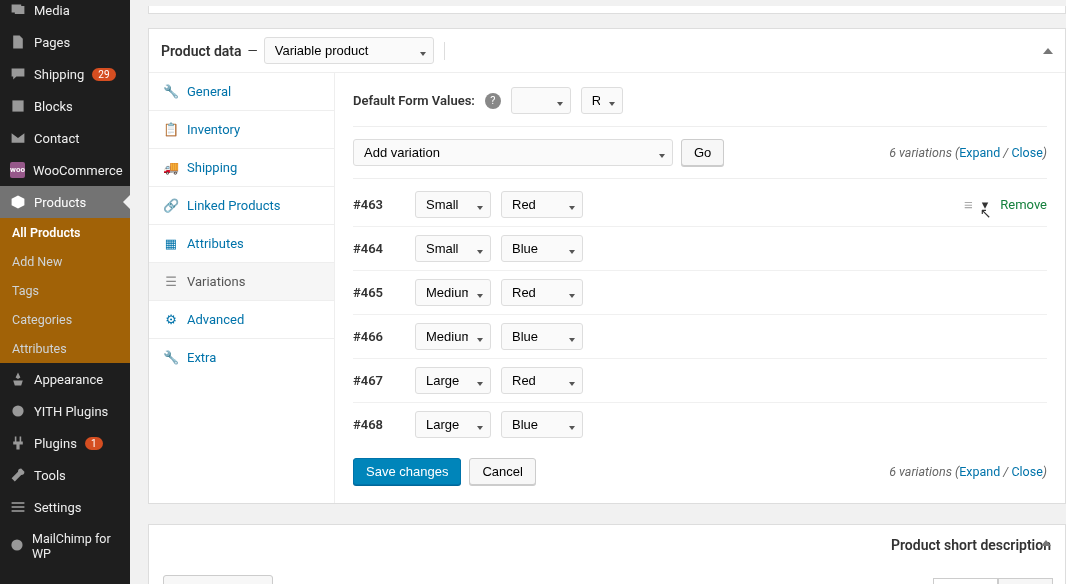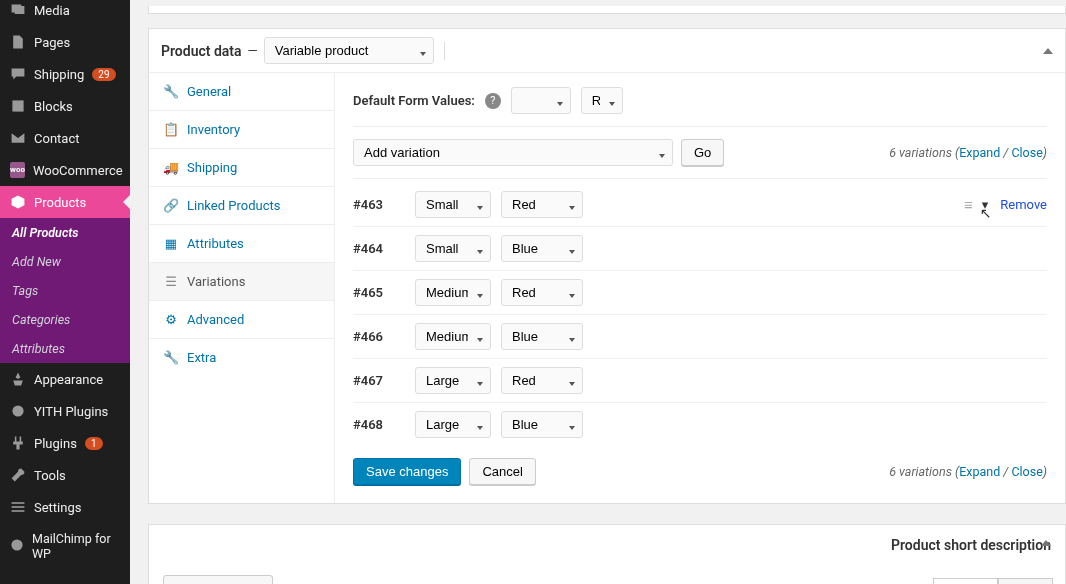--- a/index.html
+++ b/index.html
@@ -1,22 +1,22 @@
 <!DOCTYPE html>
 <html><head>
 <meta charset="utf-8">
 <style>
 * { box-sizing: border-box; margin: 0; padding: 0; }
 body { font-family: -apple-system, BlinkMacSystemFont, "Segoe UI", Roboto, sans-serif; font-size: 13px; background: #f1f1f1; color: #333; width: 1066px; height: 584px; overflow: hidden; }
 .wrap { display: flex; height: 584px; }
 .sidebar { width: 130px; background: #1e1e1e; color: #eee; overflow: hidden; }
 .sidebar .item { display: flex; align-items: center; padding: 8px 10px; font-size: 13px; color: #eee; gap: 8px; cursor: pointer; }
-.sidebar .item.active { background: #ec4899; color: #fff; position: relative; }
+.sidebar .item.active { background: #737373; color: #fff; position: relative; }
 .sidebar .item.active::after { content: ""; position: absolute; right: -1px; top: 50%; transform: translateY(-50%); width: 0; height: 0; border-top: 8px solid transparent; border-bottom: 8px solid transparent; border-right: 8px solid #f1f1f1; }
-.sidebar .subitem { padding: 7px 22px 7px 12px; font-size: 12.5px; background: #701a75; color: #cfd4d8; cursor: pointer; font-style: italic; }
+.sidebar .subitem { padding: 7px 22px 7px 12px; font-size: 12.5px; background: #a16207; color: #cfd4d8; cursor: pointer; }
 .sidebar .subitem.bold { color: #fff; font-weight: 600; }
 .sidebar .badge { background: #d54e21; color: #fff; border-radius: 10px; font-size: 10px; padding: 1px 6px; }
 .sidebar .ico { width: 16px; height: 16px; display: inline-block; }
 .main { flex: 1; padding: 0 0 0 18px; overflow: hidden; }
 .panel { background: #fff; border: 1px solid #ddd; margin-bottom: 20px; }
 .panel-head { display: flex; align-items: center; padding: 8px 12px; border-bottom: 1px solid #eee; }
 .panel-title-strong { font-weight: 600; font-size: 14px; }
 .select { border: 1px solid #ddd; background: #fafafa; padding: 5px 22px 5px 10px; border-radius: 3px; font-size: 13px; position: relative; appearance: none; }
 .sel-wrap { position: relative; display: inline-block; }
 .sel-wrap::after { content: ""; position: absolute; right: 8px; top: 40%; width: 0; height: 0; border-left: 3px solid transparent; border-right: 3px solid transparent; border-top: 4px solid #555; pointer-events: none; }
@@ -35,21 +35,21 @@
 .row { display:flex; align-items:center; gap:10px; padding:8px 0; border-bottom:1px solid #f0f0f0; }
 .row:last-child { border-bottom:none; }
 .vnum { font-weight:600; font-size:13px; width:52px; }
 .variation-top { display:flex; align-items:center; justify-content:space-between; padding-bottom:12px; border-bottom:1px solid #eee; margin-bottom:4px;}
 .var-actions { font-size:12.5px; color:#666; font-style:italic;}
 .var-actions a { color:#0073aa; text-decoration:none; font-style:normal;}
 .var-actions a.close { color:#0073aa;}
 .btn { border:1px solid #ccc; background:#f7f7f7; padding:5px 12px; border-radius:3px; font-size:13px; cursor:pointer; box-shadow:0 1px 0 #ccc;}
 .btn-primary { background:#0085ba; border:1px solid #0073aa; color:#fff; box-shadow:0 1px 0 #006799;}
 .row-hover { display:flex; align-items:center; gap:12px; }
-.remove-link { color:#1d4ed8; font-size:13px; text-decoration:none;}
+.remove-link { color:#15803d; font-size:13px; text-decoration:none;}
 .drag-ico { color:#aaa; font-size:15px; letter-spacing:-3px;}
 .footer-row { display:flex; align-items:center; justify-content:space-between; padding:12px 0 4px;}
 .desc-head { display:flex; align-items:center; justify-content:flex-end; padding:12px 14px; position:relative;}
 .desc-title { font-weight:600; font-size:14px;}
 .desc-tabs { position:absolute; right:12px; bottom:-1px; display:flex;}
 .desc-tab { border:1px solid #ccc; border-bottom:none; background:#f6f6f6; padding:6px 14px; font-size:13px; color:#666; cursor:pointer;}
 .desc-tab.active { background:#fff; color:#555;}
 .media-row { padding:10px 14px 0; display:flex; gap:12px; align-items:center;}
 .help-ico { display:inline-block; width:16px; height:16px; border-radius:50%; background:#888; color:#fff; text-align:center; font-size:11px; line-height:16px; }
 svg { display:block; }

